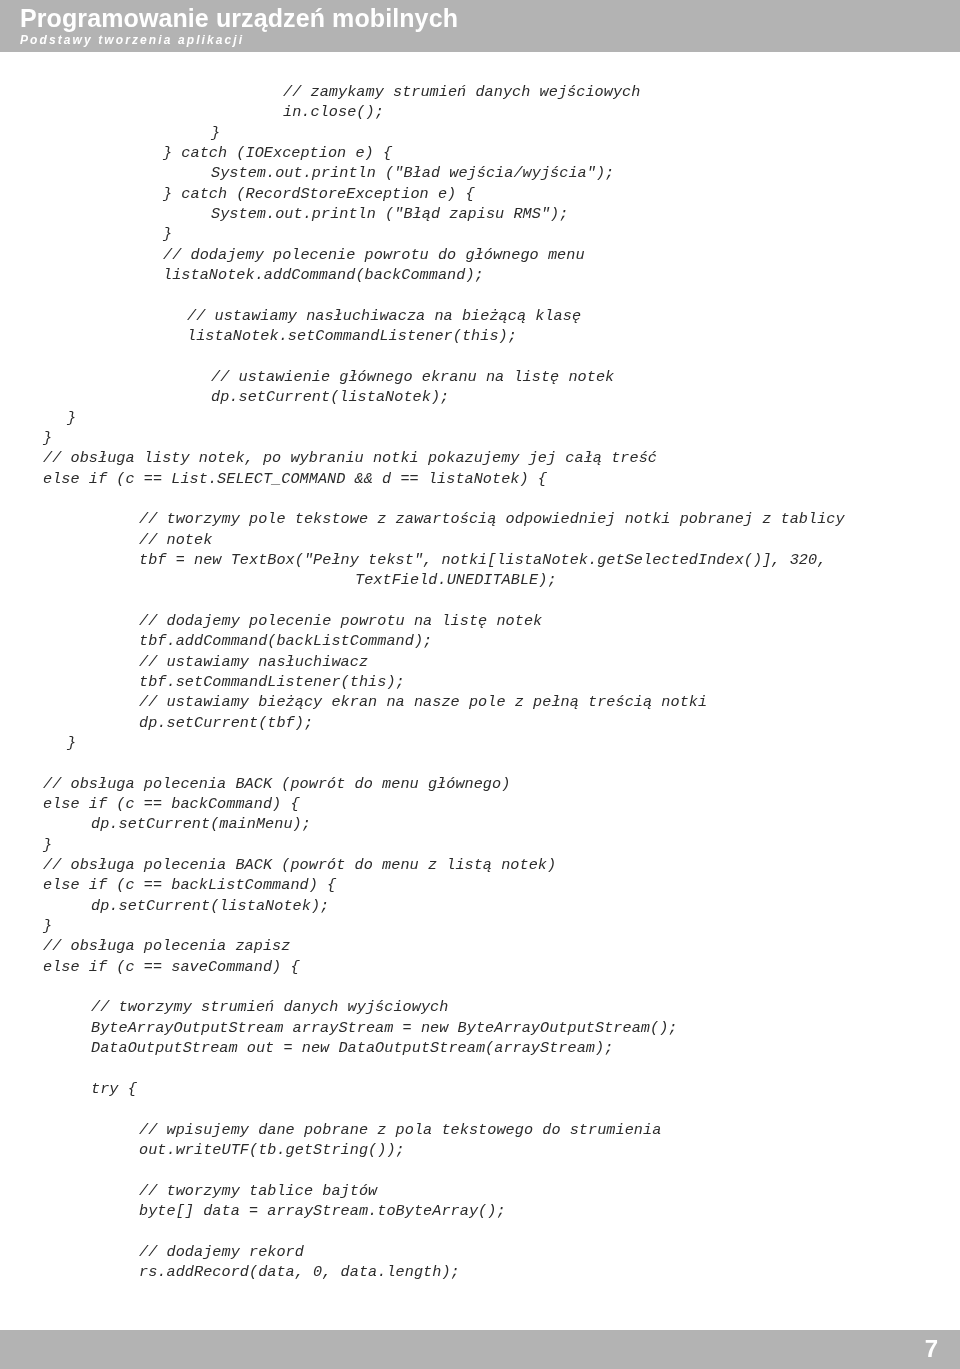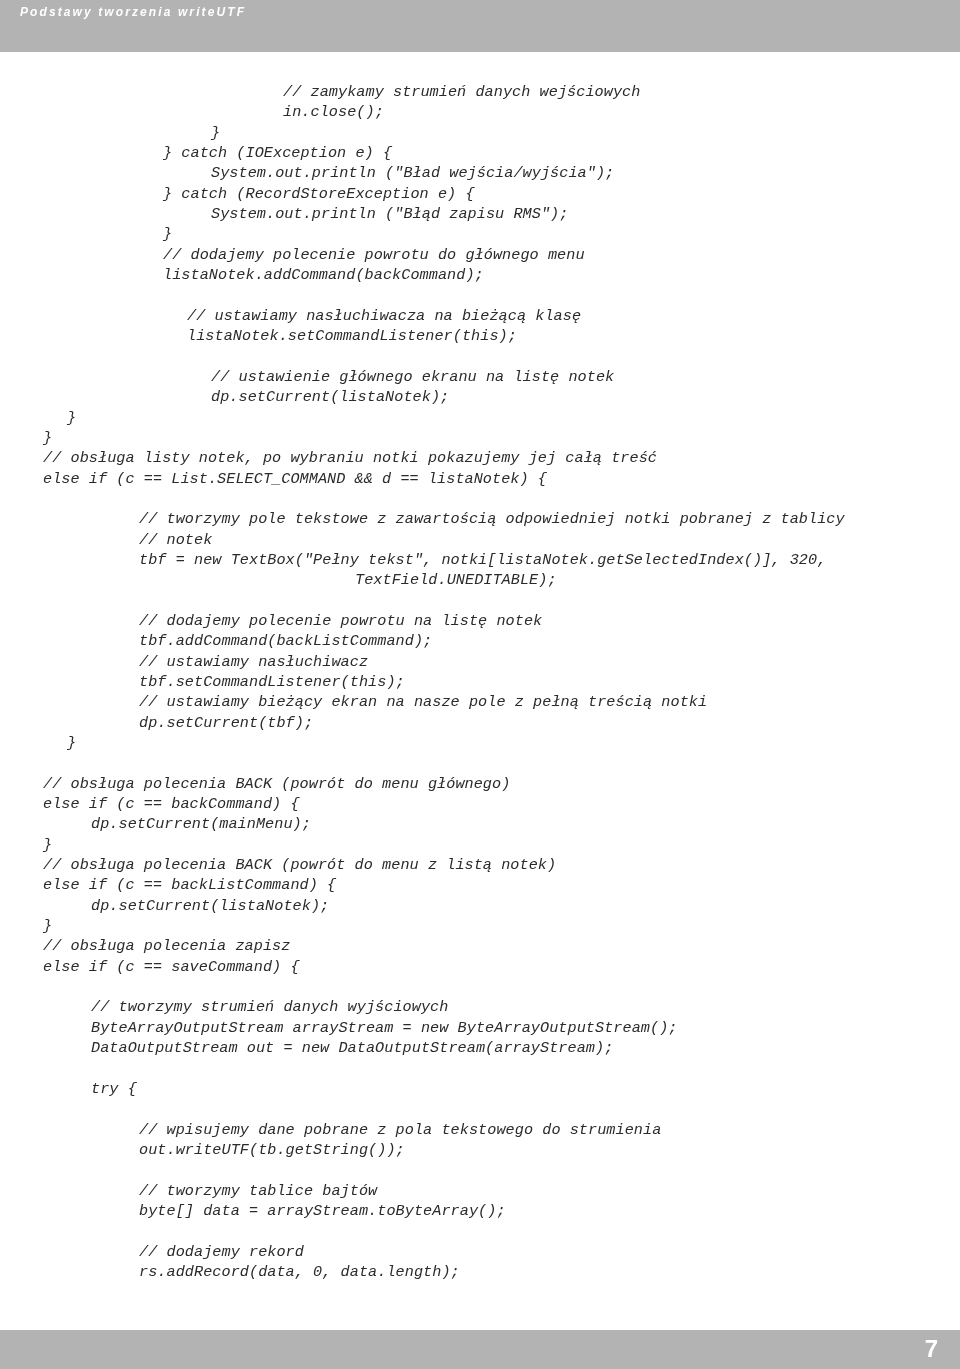--- a/index.html
+++ b/index.html
@@ -90,21 +90,22 @@
     font-family: "Liberation Sans", sans-serif;
     font-weight: bold;
     font-size: 24px;
     line-height: 30px;
   }
 </style>
 </head>
 <body>
 
 <div class="header-banner" style="background: rgb(179, 179, 179);">
-  <div class="header-subtitle">Podstawy tworzenia writeUTF</div>
+  <div class="header-title">Programowanie urządzeń mobilnych</div>
+  <div class="header-subtitle">Podstawy tworzenia aplikacji</div>
 </div>
 
 <div class="code-area">
   <pre class="code-block" id="code-block"><div class="code-line" style="padding-left: 240px;">// zamykamy strumień danych wejściowych</div><div class="code-line" style="padding-left: 240px;">in.close();</div><div class="code-line" style="padding-left: 168px;">}</div><div class="code-line" style="padding-left: 120px;">} catch (IOException e) {</div><div class="code-line" style="padding-left: 168px;">System.out.println ("Bład wejścia/wyjścia");</div><div class="code-line" style="padding-left: 120px;">} catch (RecordStoreException e) {</div><div class="code-line" style="padding-left: 168px;">System.out.println ("Błąd zapisu RMS");</div><div class="code-line" style="padding-left: 120px;">}</div><div class="code-line" style="padding-left: 120px;">// dodajemy polecenie powrotu do głównego menu</div><div class="code-line" style="padding-left: 120px;">listaNotek.addCommand(backCommand);</div><div class="code-line blank" style="padding-left: 0px;">&nbsp;</div><div class="code-line" style="padding-left: 144px;">// ustawiamy nasłuchiwacza na bieżącą klasę</div><div class="code-line" style="padding-left: 144px;">listaNotek.setCommandListener(this);</div><div class="code-line blank" style="padding-left: 0px;">&nbsp;</div><div class="code-line" style="padding-left: 168px;">// ustawienie głównego ekranu na listę notek</div><div class="code-line" style="padding-left: 168px;">dp.setCurrent(listaNotek);</div><div class="code-line" style="padding-left: 24px;">}</div><div class="code-line" style="padding-left: 0px;">}</div><div class="code-line" style="padding-left: 0px;">// obsługa listy notek, po wybraniu notki pokazujemy jej całą treść</div><div class="code-line" style="padding-left: 0px;">else if (c == List.SELECT_COMMAND &amp;&amp; d == listaNotek) {</div><div class="code-line blank" style="padding-left: 0px;">&nbsp;</div><div class="code-line" style="padding-left: 96px;">// tworzymy pole tekstowe z zawartością odpowiedniej notki pobranej z tablicy</div><div class="code-line" style="padding-left: 96px;">// notek</div><div class="code-line" style="padding-left: 96px;">tbf = new TextBox("Pełny tekst", notki[listaNotek.getSelectedIndex()], 320,</div><div class="code-line" style="padding-left: 312px;">TextField.UNEDITABLE);</div><div class="code-line blank" style="padding-left: 0px;">&nbsp;</div><div class="code-line" style="padding-left: 96px;">// dodajemy polecenie powrotu na listę notek</div><div class="code-line" style="padding-left: 96px;">tbf.addCommand(backListCommand);</div><div class="code-line" style="padding-left: 96px;">// ustawiamy nasłuchiwacz</div><div class="code-line" style="padding-left: 96px;">tbf.setCommandListener(this);</div><div class="code-line" style="padding-left: 96px;">// ustawiamy bieżący ekran na nasze pole z pełną treścią notki</div><div class="code-line" style="padding-left: 96px;">dp.setCurrent(tbf);</div><div class="code-line" style="padding-left: 24px;">}</div><div class="code-line blank" style="padding-left: 0px;">&nbsp;</div><div class="code-line" style="padding-left: 0px;">// obsługa polecenia BACK (powrót do menu głównego)</div><div class="code-line" style="padding-left: 0px;">else if (c == backCommand) {</div><div class="code-line" style="padding-left: 48px;">dp.setCurrent(mainMenu);</div><div class="code-line" style="padding-left: 0px;">}</div><div class="code-line" style="padding-left: 0px;">// obsługa polecenia BACK (powrót do menu z listą notek)</div><div class="code-line" style="padding-left: 0px;">else if (c == backListCommand) {</div><div class="code-line" style="padding-left: 48px;">dp.setCurrent(listaNotek);</div><div class="code-line" style="padding-left: 0px;">}</div><div class="code-line" style="padding-left: 0px;">// obsługa polecenia zapisz</div><div class="code-line" style="padding-left: 0px;">else if (c == saveCommand) {</div><div class="code-line blank" style="padding-left: 0px;">&nbsp;</div><div class="code-line" style="padding-left: 48px;">// tworzymy strumień danych wyjściowych</div><div class="code-line" style="padding-left: 48px;">ByteArrayOutputStream arrayStream = new ByteArrayOutputStream();</div><div class="code-line" style="padding-left: 48px;">DataOutputStream out = new DataOutputStream(arrayStream);</div><div class="code-line blank" style="padding-left: 0px;">&nbsp;</div><div class="code-line" style="padding-left: 48px;">try {</div><div class="code-line blank" style="padding-left: 0px;">&nbsp;</div><div class="code-line" style="padding-left: 96px;">// wpisujemy dane pobrane z pola tekstowego do strumienia</div><div class="code-line" style="padding-left: 96px;">out.writeUTF(tb.getString());</div><div class="code-line blank" style="padding-left: 0px;">&nbsp;</div><div class="code-line" style="padding-left: 96px;">// tworzymy tablice bajtów</div><div class="code-line" style="padding-left: 96px;">byte[] data = arrayStream.toByteArray();</div><div class="code-line blank" style="padding-left: 0px;">&nbsp;</div><div class="code-line" style="padding-left: 96px;">// dodajemy rekord</div><div class="code-line" style="padding-left: 96px;">rs.addRecord(data, 0, data.length);</div></pre>
 </div>
 
 <div class="footer-bar" style="background: rgb(179, 179, 179);">
   <div class="page-number">7</div>
 </div>
 

